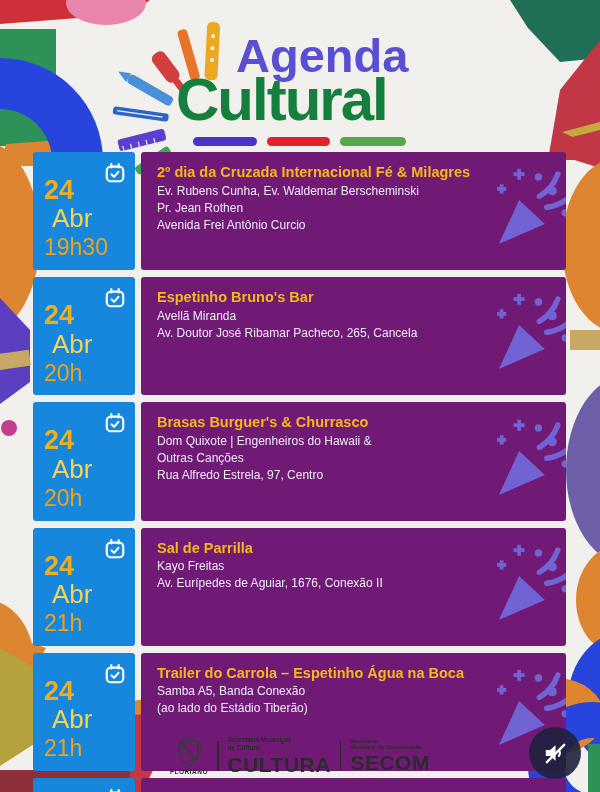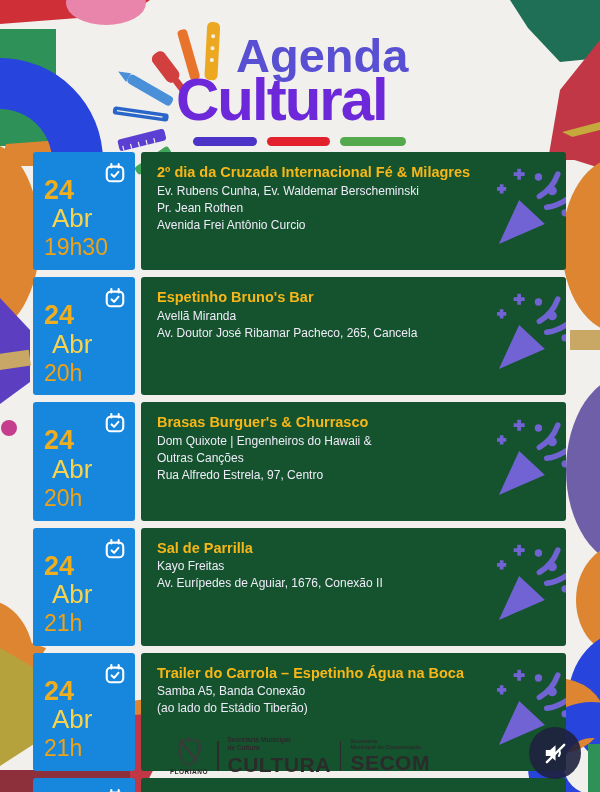--- a/index.html
+++ b/index.html
@@ -6,37 +6,37 @@
   body{
     width:600px;height:792px;position:relative;overflow:hidden;
     background:#f2f0ec;
     font-family:"Liberation Sans", sans-serif;
   }
   .bg{position:absolute;left:0;top:0;z-index:0;}
   
   .hdr-t1{position:absolute;left:236px;top:32px;font-size:47px;font-weight:700;
     color:#584fd2;letter-spacing:0px;z-index:2;line-height:1;text-align:center;}
   .hdr-t2{position:absolute;left:176px;top:70px;font-size:60px;font-weight:800;
-    color:#6d28d9;letter-spacing:-2px;z-index:2;line-height:1;}
+    color:#15803d;letter-spacing:-2px;z-index:2;line-height:1;}
   .hdr-bars{position:absolute;left:193px;top:137px;display:flex;gap:10px;z-index:2;}
   .hdr-bar{height:9px;border-radius:5px;}
   .bar-purple{width:64px;background:#4b33c8;}
   .bar-red{width:63px;background:#e3212d;}
   .bar-green{width:66px;background:#55a94d;}
   
   .cards{position:absolute;left:33px;top:152px;width:533px;display:flex;
     flex-direction:column;gap:7px;z-index:2;}
   .card{display:flex;gap:6px;}
   .date{width:102px;flex:none;background:#1687dd;border-radius:3px;position:relative;
     padding:24px 6px 8px 11px;box-sizing:border-box;}
   .day{font-size:27px;font-weight:800;color:#efae20;line-height:1.05;}
   .month{font-size:26px;font-weight:500;color:#fbd34b;line-height:1.12;margin-left:8px;}
   .time{font-size:23px;font-weight:400;color:#f2a113;line-height:1.25;}
   .cal{position:absolute;top:10px;right:9px;width:22px;height:22px;}
-  .cbody{flex:1;background:#14532d;border-radius:3px;position:relative;overflow:hidden;
+  .cbody{flex:1;background:#701a75;border-radius:3px;position:relative;overflow:hidden;
     padding:10px 40px 10px 16px;box-sizing:border-box;}
   .popper{position:absolute;right:-12px;top:50%;transform:translateY(-50%);
     width:92px;height:92px;}
   .etitle{position:relative;color:#f8b719;font-weight:800;font-size:14.5px;line-height:1.42;}
   .eline{position:relative;color:#efecfa;font-size:12px;line-height:1.42;}
   
   .footer{position:absolute;left:0;right:0;top:730px;height:52px;display:flex;
     align-items:center;justify-content:center;gap:9px;z-index:2;color:#2b2b2b;}
   .crest-wrap{display:flex;flex-direction:column;align-items:center;}
   .crest-label{font-size:6.5px;font-weight:800;letter-spacing:0.5px;margin-top:1px;}

